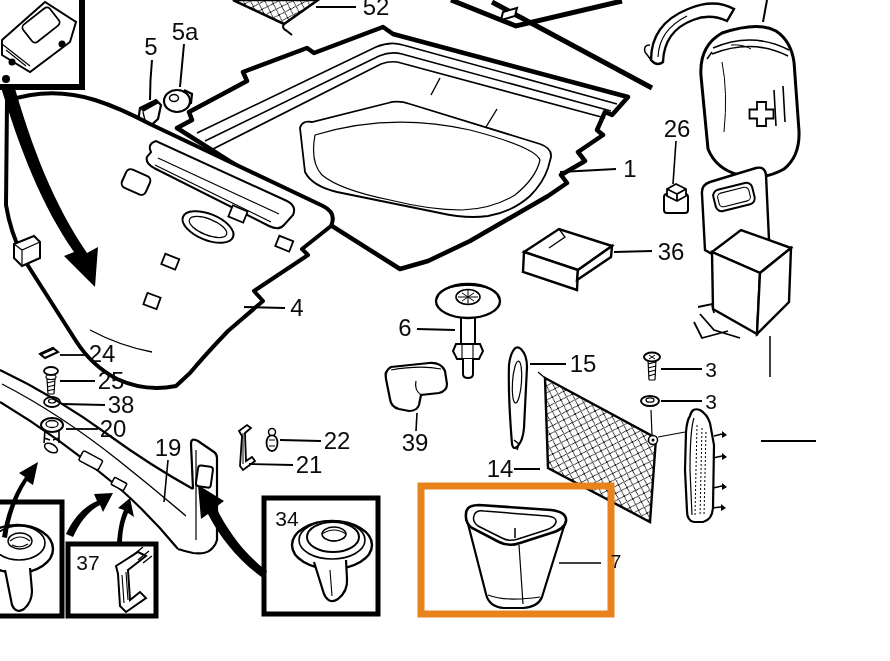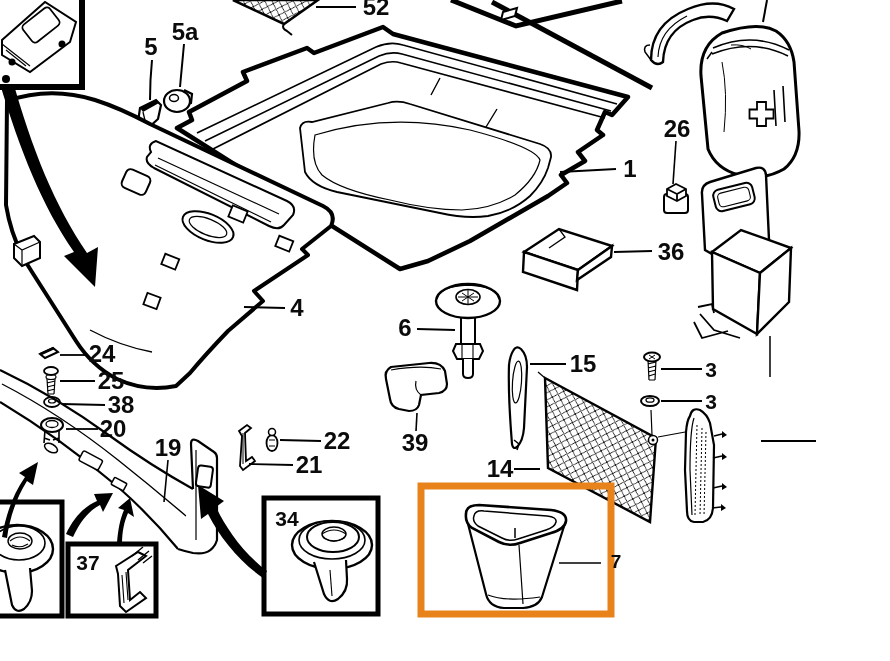--- a/index.html
+++ b/index.html
@@ -1,16 +1,16 @@
 <!DOCTYPE html>
 <html><head>
 <meta charset="utf-8">
 <style>
   html,body{margin:0;padding:0;background:#fff;}
-  #stage{position:relative;width:890px;height:661px;background:#fff;overflow:hidden;font-weight:bold;}
+  #stage{position:relative;width:890px;height:661px;background:#fff;overflow:hidden;}
   svg{display:block;}
   svg text{font-family:"Liberation Sans","DejaVu Sans",sans-serif;fill:#0b0b0b;}
   .lbl{font-size:24px;}
   .lbl-sm{font-size:21px;}
   .lbl-xs{font-size:19px;}
   .oln{stroke:#000;fill:#fff;}
   .ln{stroke:#000;fill:none;}
   .blk{fill:#000;stroke:none;}
 </style>
 </head>

